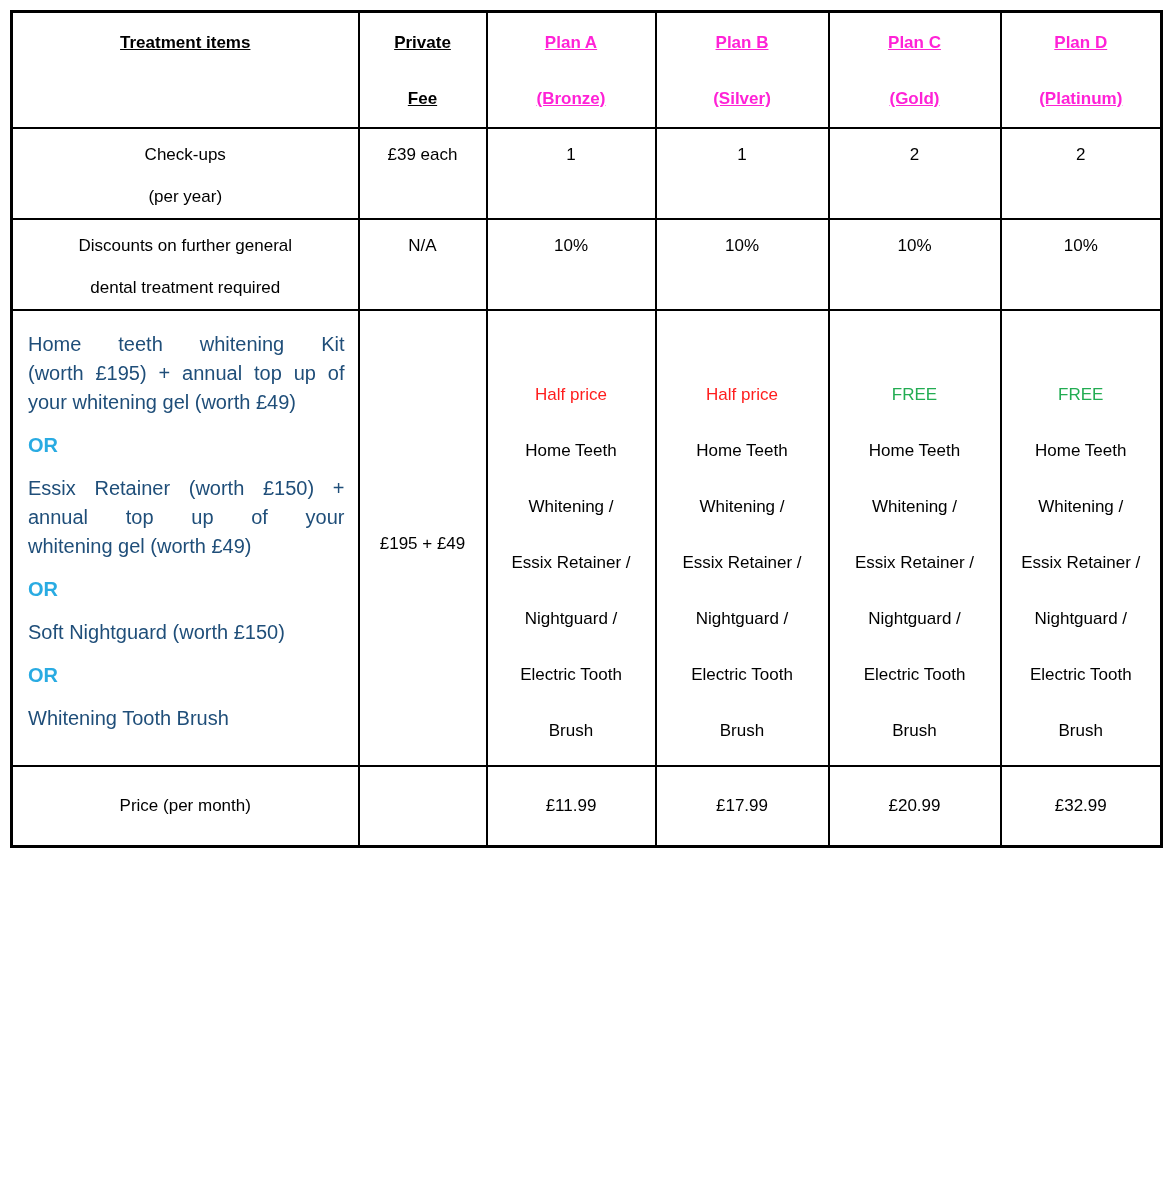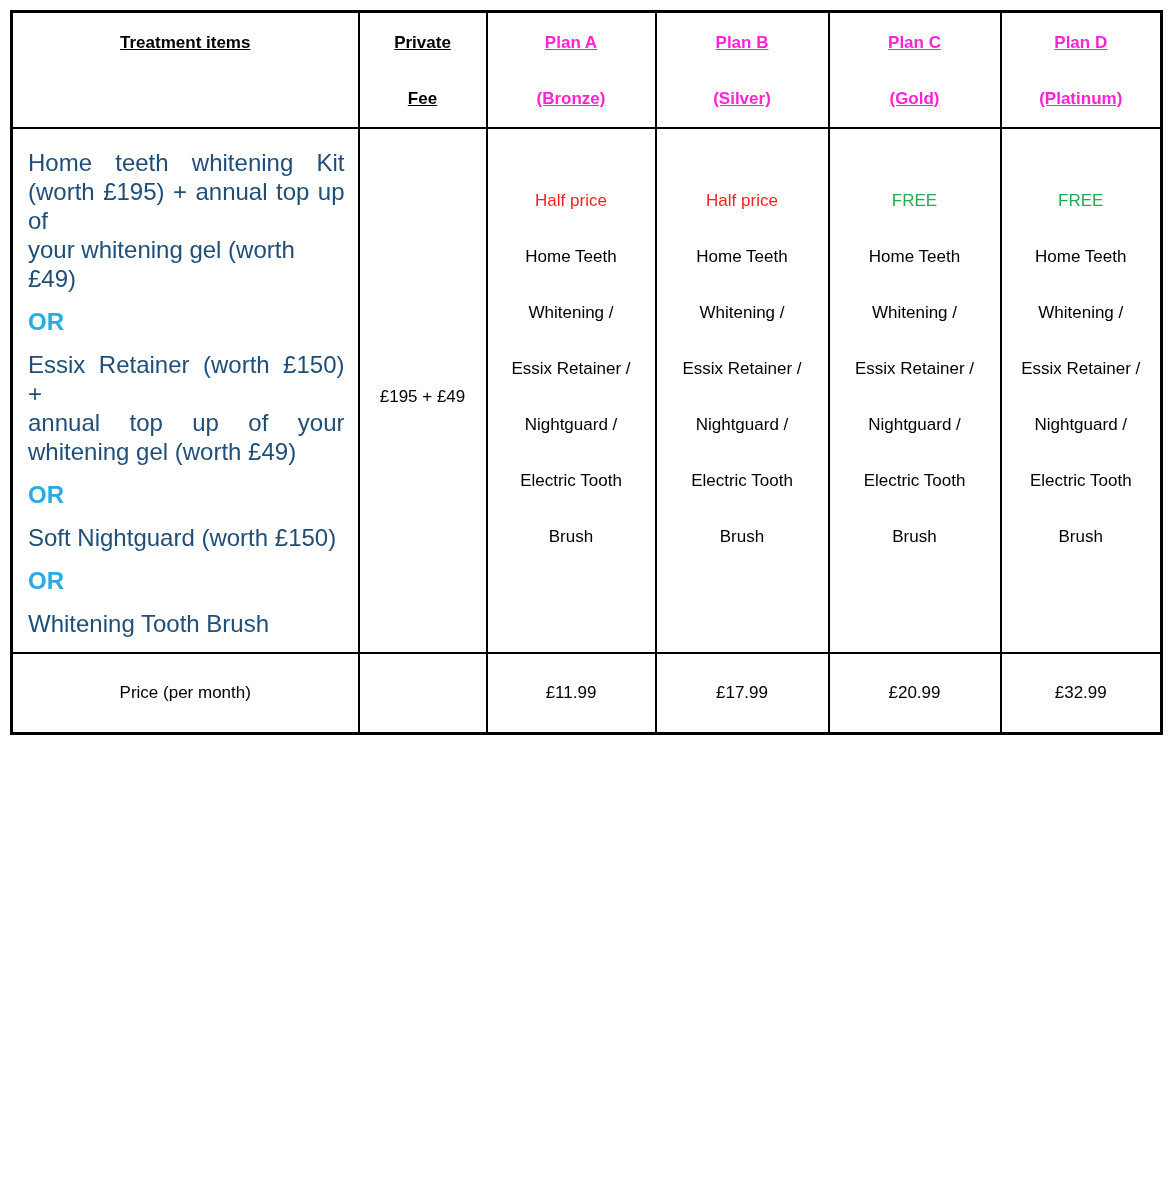--- a/index.html
+++ b/index.html
@@ -33,26 +33,26 @@
   tr.rh   { height: 112px; }
   tr.r1   { height: 87px; }
   tr.r2   { height: 86px; }
   tr.r3   { height: 87px; }
   tr.r4   { height: 85px; }
   tr.r5   { height: 170px; }
   tr.r6   { height: 456px; }
   tr.rp   { height: 80px; }
   td.c { line-height: 42px; padding-top: 5px; }
   td.v2 { padding-top: 47px; line-height: 22px; }
-  td.perk { line-height: 56px; padding-top: 44px; margin-left: 45px; }
+  td.perk { line-height: 56px; padding-top: 56px; margin-left: 45px; }
   td.feemid { vertical-align: middle; line-height: 22px; padding-top: 12px; margin-top: 8px; }
   td.opts {
     text-align: left;
     padding: 19px 13px 0 15px;
-    font-size: 24px;
+    font-size: 20px;
     line-height: 29px;
   }
   td.opts .blk { margin: 0 0 14px 0; }
   td.opts .jl { text-align: justify; text-align-last: justify; }
   td.opts .ll { text-align: left; }
   td.opts .or { font-weight: bold; margin: 0 0 14px 0; }
   tr.rp td { vertical-align: middle; line-height: 22px; padding-top: 0; }
 </style>
 </head>
 <body>
@@ -87,23 +87,45 @@
     <th style="color: rgb(255, 34, 214);">
       <div>Plan C</div>
       <div>(Gold)</div>
     </th>
     <th style="color: rgb(255, 34, 214);">
       <div>Plan D</div>
       <div>(Platinum)</div>
     </th>
   </tr>
 
+  <tr class="r1">
+    <td class="c">
+      <div>Check-ups</div>
+      <div>(per year)</div>
+    </td>
+    <td class="c">£39 each</td>
+    <td class="c">1</td>
+    <td class="c">1</td>
+    <td class="c">2</td>
+    <td class="c">2</td>
+  </tr>
 
 
 
+  <tr class="r4">
+    <td class="c">
+      <div>Discounts on further general</div>
+      <div>dental treatment required</div>
+    </td>
+    <td class="c">N/A</td>
+    <td class="c">10%</td>
+    <td class="c">10%</td>
+    <td class="c">10%</td>
+    <td class="c">10%</td>
+  </tr>
 
 
   <tr class="r6">
     <td class="opts" style="color: rgb(31, 78, 121);">
       <div class="blk">
         <div class="jl">Home teeth whitening Kit</div>
         <div class="jl">(worth £195) + annual top up of</div>
         <div class="ll">your whitening gel (worth £49)</div>
       </div>
       <div class="or" style="color: rgb(41, 171, 226);">OR</div>

